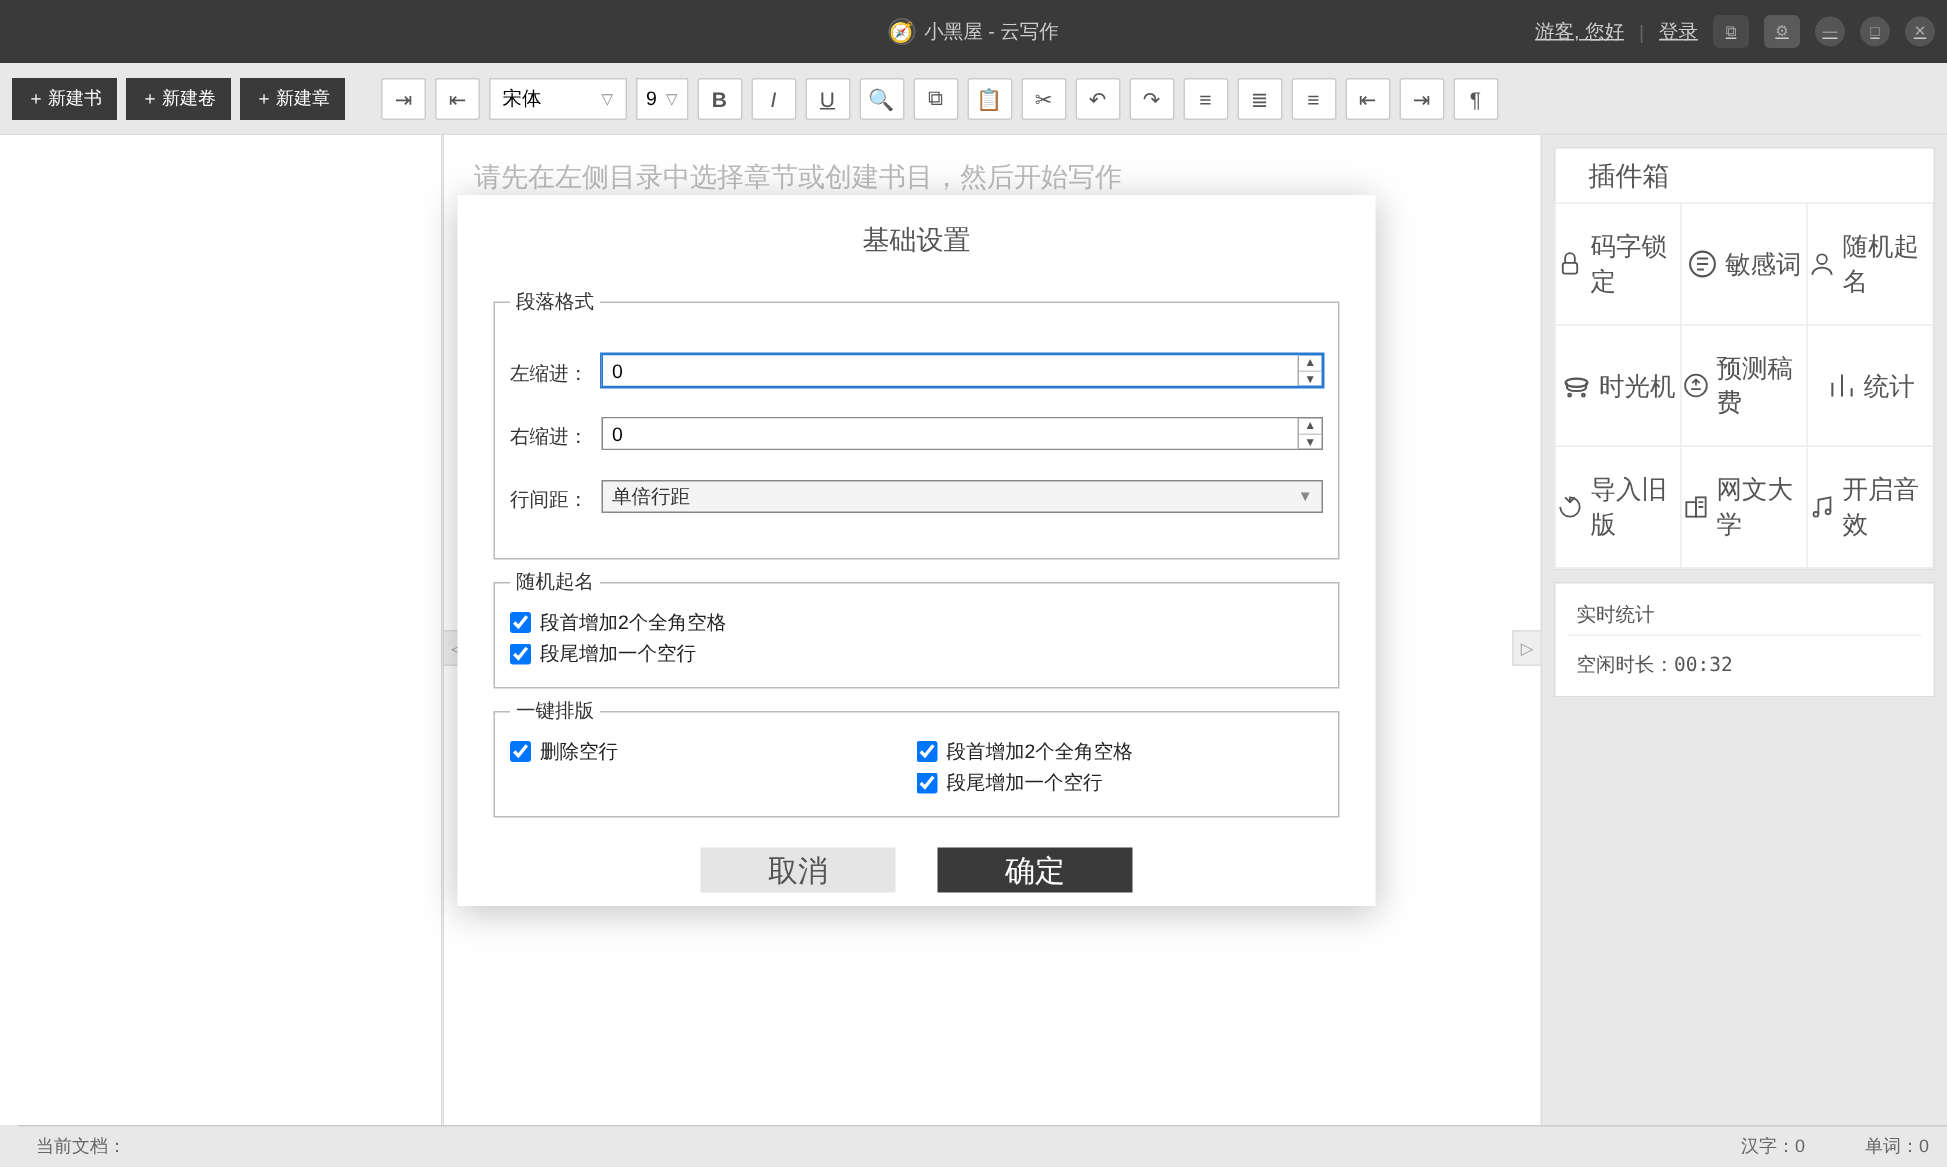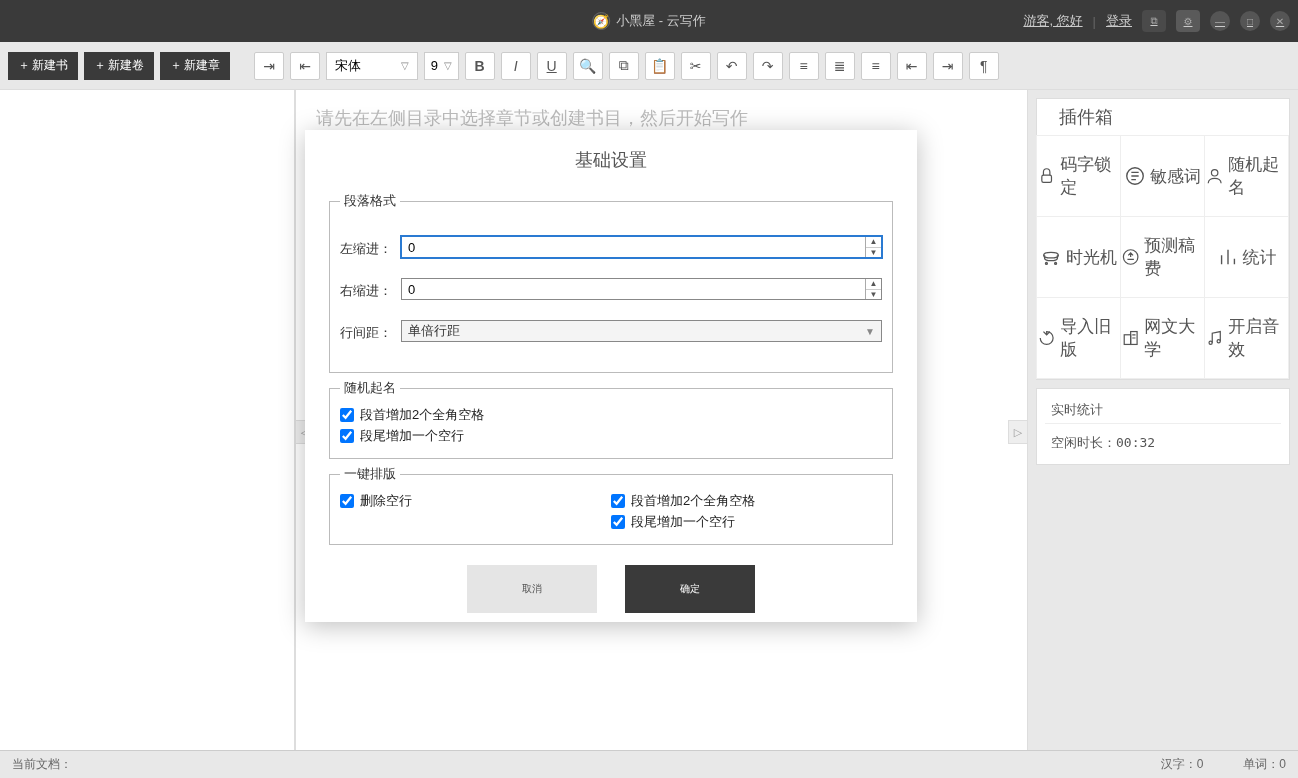--- a/index.html
+++ b/index.html
@@ -31,42 +31,42 @@
 
 .right-panel { width: 270px; padding: 8px; display: flex; flex-direction: column; gap: 8px; }
 .plugin-box { background: #fff; border: 1px solid #ddd; }
 .plugin-title { padding: 6px 22px; font-size: 18px; color: #555; border-bottom: 1px solid #eee; }
 .plugin-grid { display: grid; grid-template-columns: repeat(3,1fr); }
 .plugin-cell { border: 1px solid #eee; margin: -1px 0 0 -1px; height: 82px; display: flex; align-items: center; justify-content: center; gap: 4px; cursor: pointer; font-size: 17px; color: #555; }
 .plugin-cell svg { width: 22px; height: 22px; stroke: #555; fill: none; stroke-width: 1.5; }
 .stats-box { background: #fff; border: 1px solid #ddd; padding: 8px; font-size: 13px; color: #555; }
 .stats-box .row { padding: 4px 6px; }
 
-.statusbar { position: absolute; bottom: 0; left: 0; right: 0; height: 28px; background: #e8e8e8; border-top: 1px solid #ccc; display: flex; align-items: center; padding: 0 12px; font-size: 12px; color: #666; justify-content: space-between; }
+.statusbar { position: absolute; bottom: 0; left: 12px; right: 0; height: 28px; background: #e8e8e8; border-top: 1px solid #ccc; display: flex; align-items: center; padding: 0 12px; font-size: 12px; color: #666; justify-content: space-between; }
 .statusbar .right { display: flex; gap: 40px; }
 
 .modal { position: absolute; left: 305px; top: 130px; width: 612px; background: #fff; box-shadow: 0 4px 24px rgba(0,0,0,0.25); z-index: 100; padding-bottom: 1px;}
 .modal-title { text-align: center; padding: 18px 0 14px; font-size: 18px; color: #555; }
 .fieldset { margin: 6px 24px; border: 1px solid #bbb; padding: 6px 10px 10px; }
 .fieldset legend { font-size: 13px; color: #333; padding: 0 4px; }
 .form-row { display: flex; align-items: flex-end; gap: 7px; margin: 20px 0; font-size: 13px; color: #333; }
 .form-row label { width: 54px; }
 .spinner { flex: 1; display: flex; border: 1px solid #888; height: 22px; }
 .spinner.focused { border-color: #2a7ad2; outline: 1px solid #2a7ad2; }
 .spinner input { flex: 1; border: none; padding: 0 6px; font-size: 13px; outline: none; }
 .spinner .spins { width: 16px; border-left: 1px solid #aaa; display: flex; flex-direction: column; }
 .spinner .spins div { flex: 1; font-size: 8px; text-align: center; line-height: 9px; color:#555; cursor:pointer; border-bottom:1px solid #ccc;}
 .spinner .spins div:last-child{border:none;}
 .combo { flex: 1; display: flex; border: 1px solid #888; height: 22px; align-items: center; justify-content: space-between; padding: 0 6px; font-size: 13px; background:#f4f4f4; cursor:pointer;}
 .check-row { display: flex; align-items: center; gap: 6px; font-size: 13px; margin: 3px 0; color:#222;}
 .check-row input { width: 14px; height: 14px; }
 .check-cols { display: flex; }
 .check-cols > div { flex: 1; }
 .modal-buttons { display: flex; justify-content: center; gap: 28px; margin-top: 20px; margin-bottom: 8px;}
-.modal-btn { width: 130px; height: 48px; border: none; font-size: 10px; cursor: pointer; }
+.modal-btn { width: 130px; height: 30px; border: none; font-size: 20px; cursor: pointer; }
 .modal-btn.cancel { background: #e5e5e5; color: #555; }
 .modal-btn.ok { background: #3a3a3a; color: #fff; }
 </style>
 </head>
 <body>
 
 <div class="titlebar">
   <div></div>
   <div class="titlebar-center">
     <span class="compass">🧭</span>

